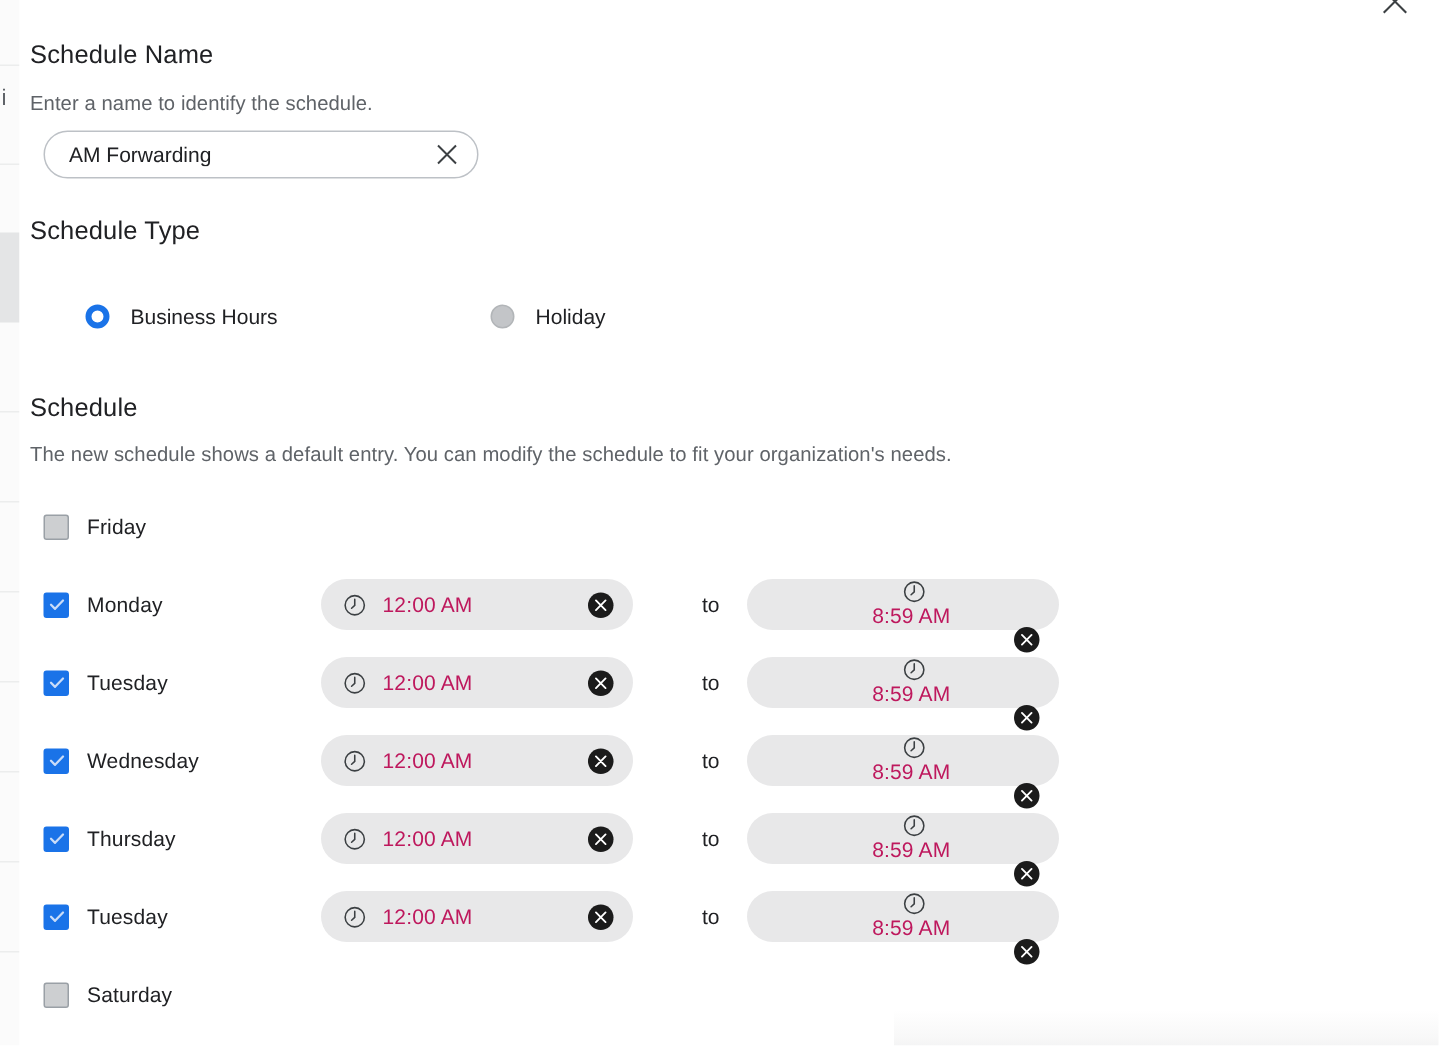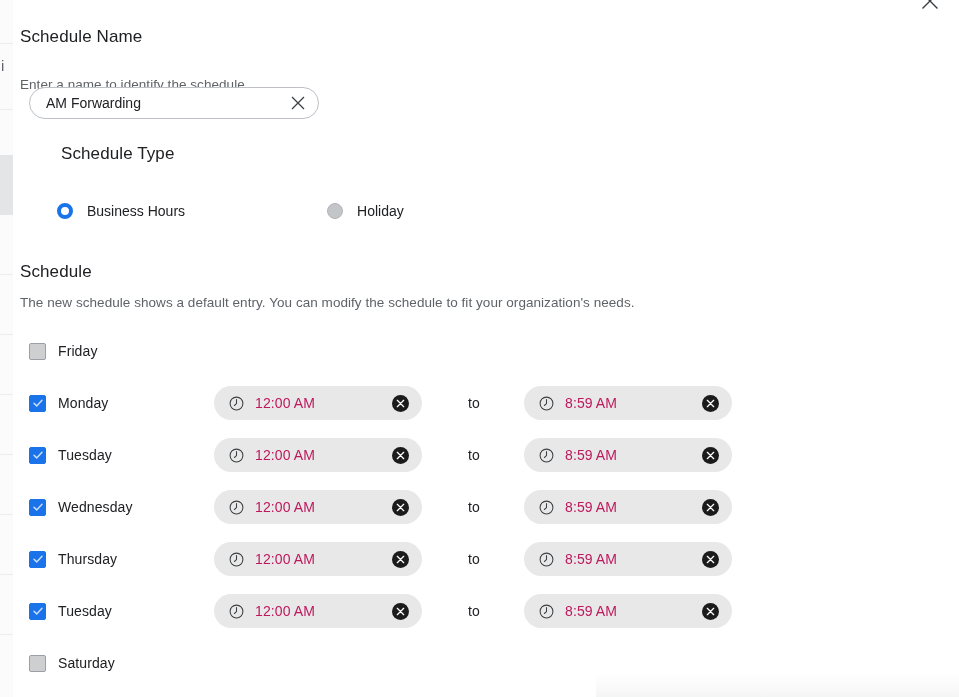--- a/index.html
+++ b/index.html
@@ -90,21 +90,21 @@
     text-align: right;
   }
   .section-desc {
     font-size: 13.5px;
     color: #5f6368;
     letter-spacing: 0.05px;
   }
 
   
   #sec-name-title { position: absolute; left: 0; top: 27px; }
-  #sec-name-desc  { position: absolute; left: 0; top: 61px; margin-top: 16px; }
+  #sec-name-desc  { position: absolute; left: 0; top: 61px; }
 
   #name-input-wrap {
     position: absolute;
     left: 9px;
     top: 87px;
     width: 290px;
     height: 32px;
     border: 1px solid #bdc1c6;
     border-radius: 18px;
     background: #fff;
@@ -129,21 +129,21 @@
     height: 24px;
     margin-left: auto;
     margin-right: 8px;
     display: flex;
     align-items: center;
     justify-content: center;
     cursor: pointer;
   }
 
   
-  #sec-type-title { position: absolute; left: 0; top: 144px; margin-left: 41px; }
+  #sec-type-title { position: absolute; left: 0; top: 144px; }
   #sec-type-desc  { position: absolute; left: 0; top: 178px; }
 
   #radio-group {
     position: absolute;
     left: 9px;
     top: 203px;
     display: flex;
     align-items: center;
     padding-left: 28px;
   }
@@ -219,21 +219,21 @@
     position: absolute;
     height: 34px;
     background: #e8e8e9;
     border-radius: 17px;
     display: flex;
     align-items: center;
     box-sizing: border-box;
     cursor: pointer;
   }
   .time-field.start { left: 194px;  width: 208px; }
-  .time-field.end   { left: 504px;  width: 208px; }
+  .time-field.end   { left: 478px;  width: 208px; flex-direction: column; }
 
   .clock-icon {
     margin-left: 14px;
     width: 16px; height: 16px;
     flex: 0 0 auto;
     display: flex; align-items: center; justify-content: center;
   }
   .time-text {
     margin-left: 11px;
     font-size: 14px;

